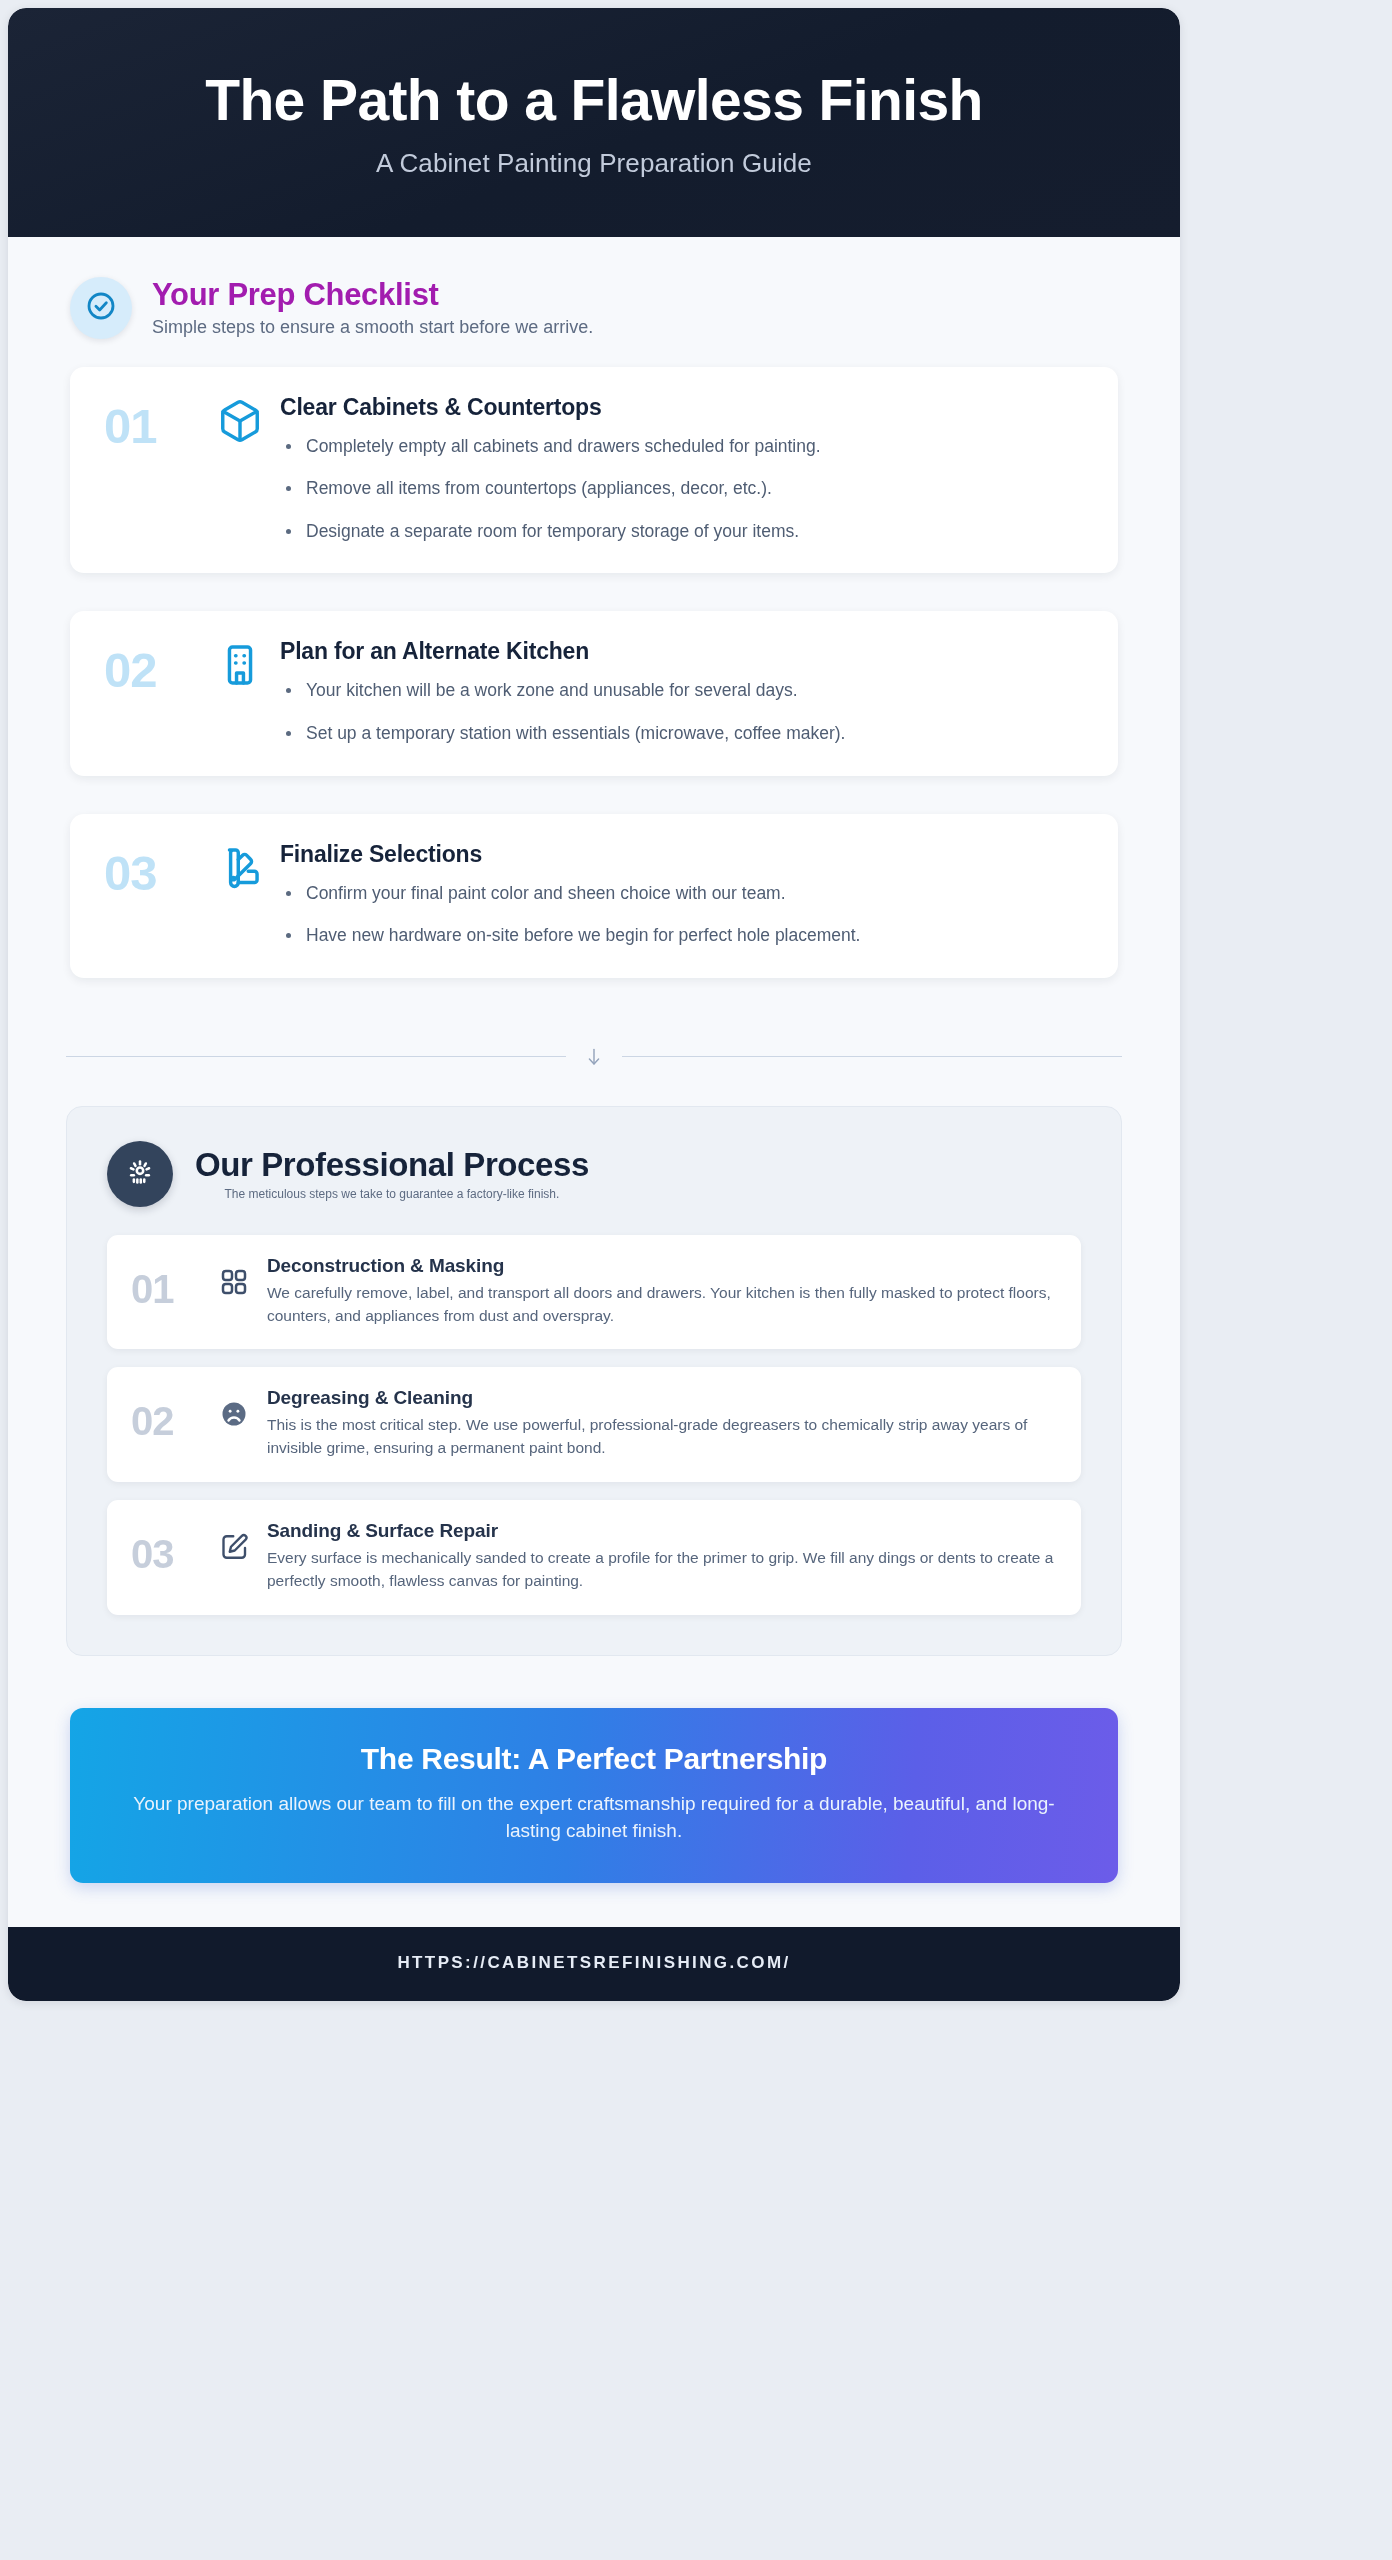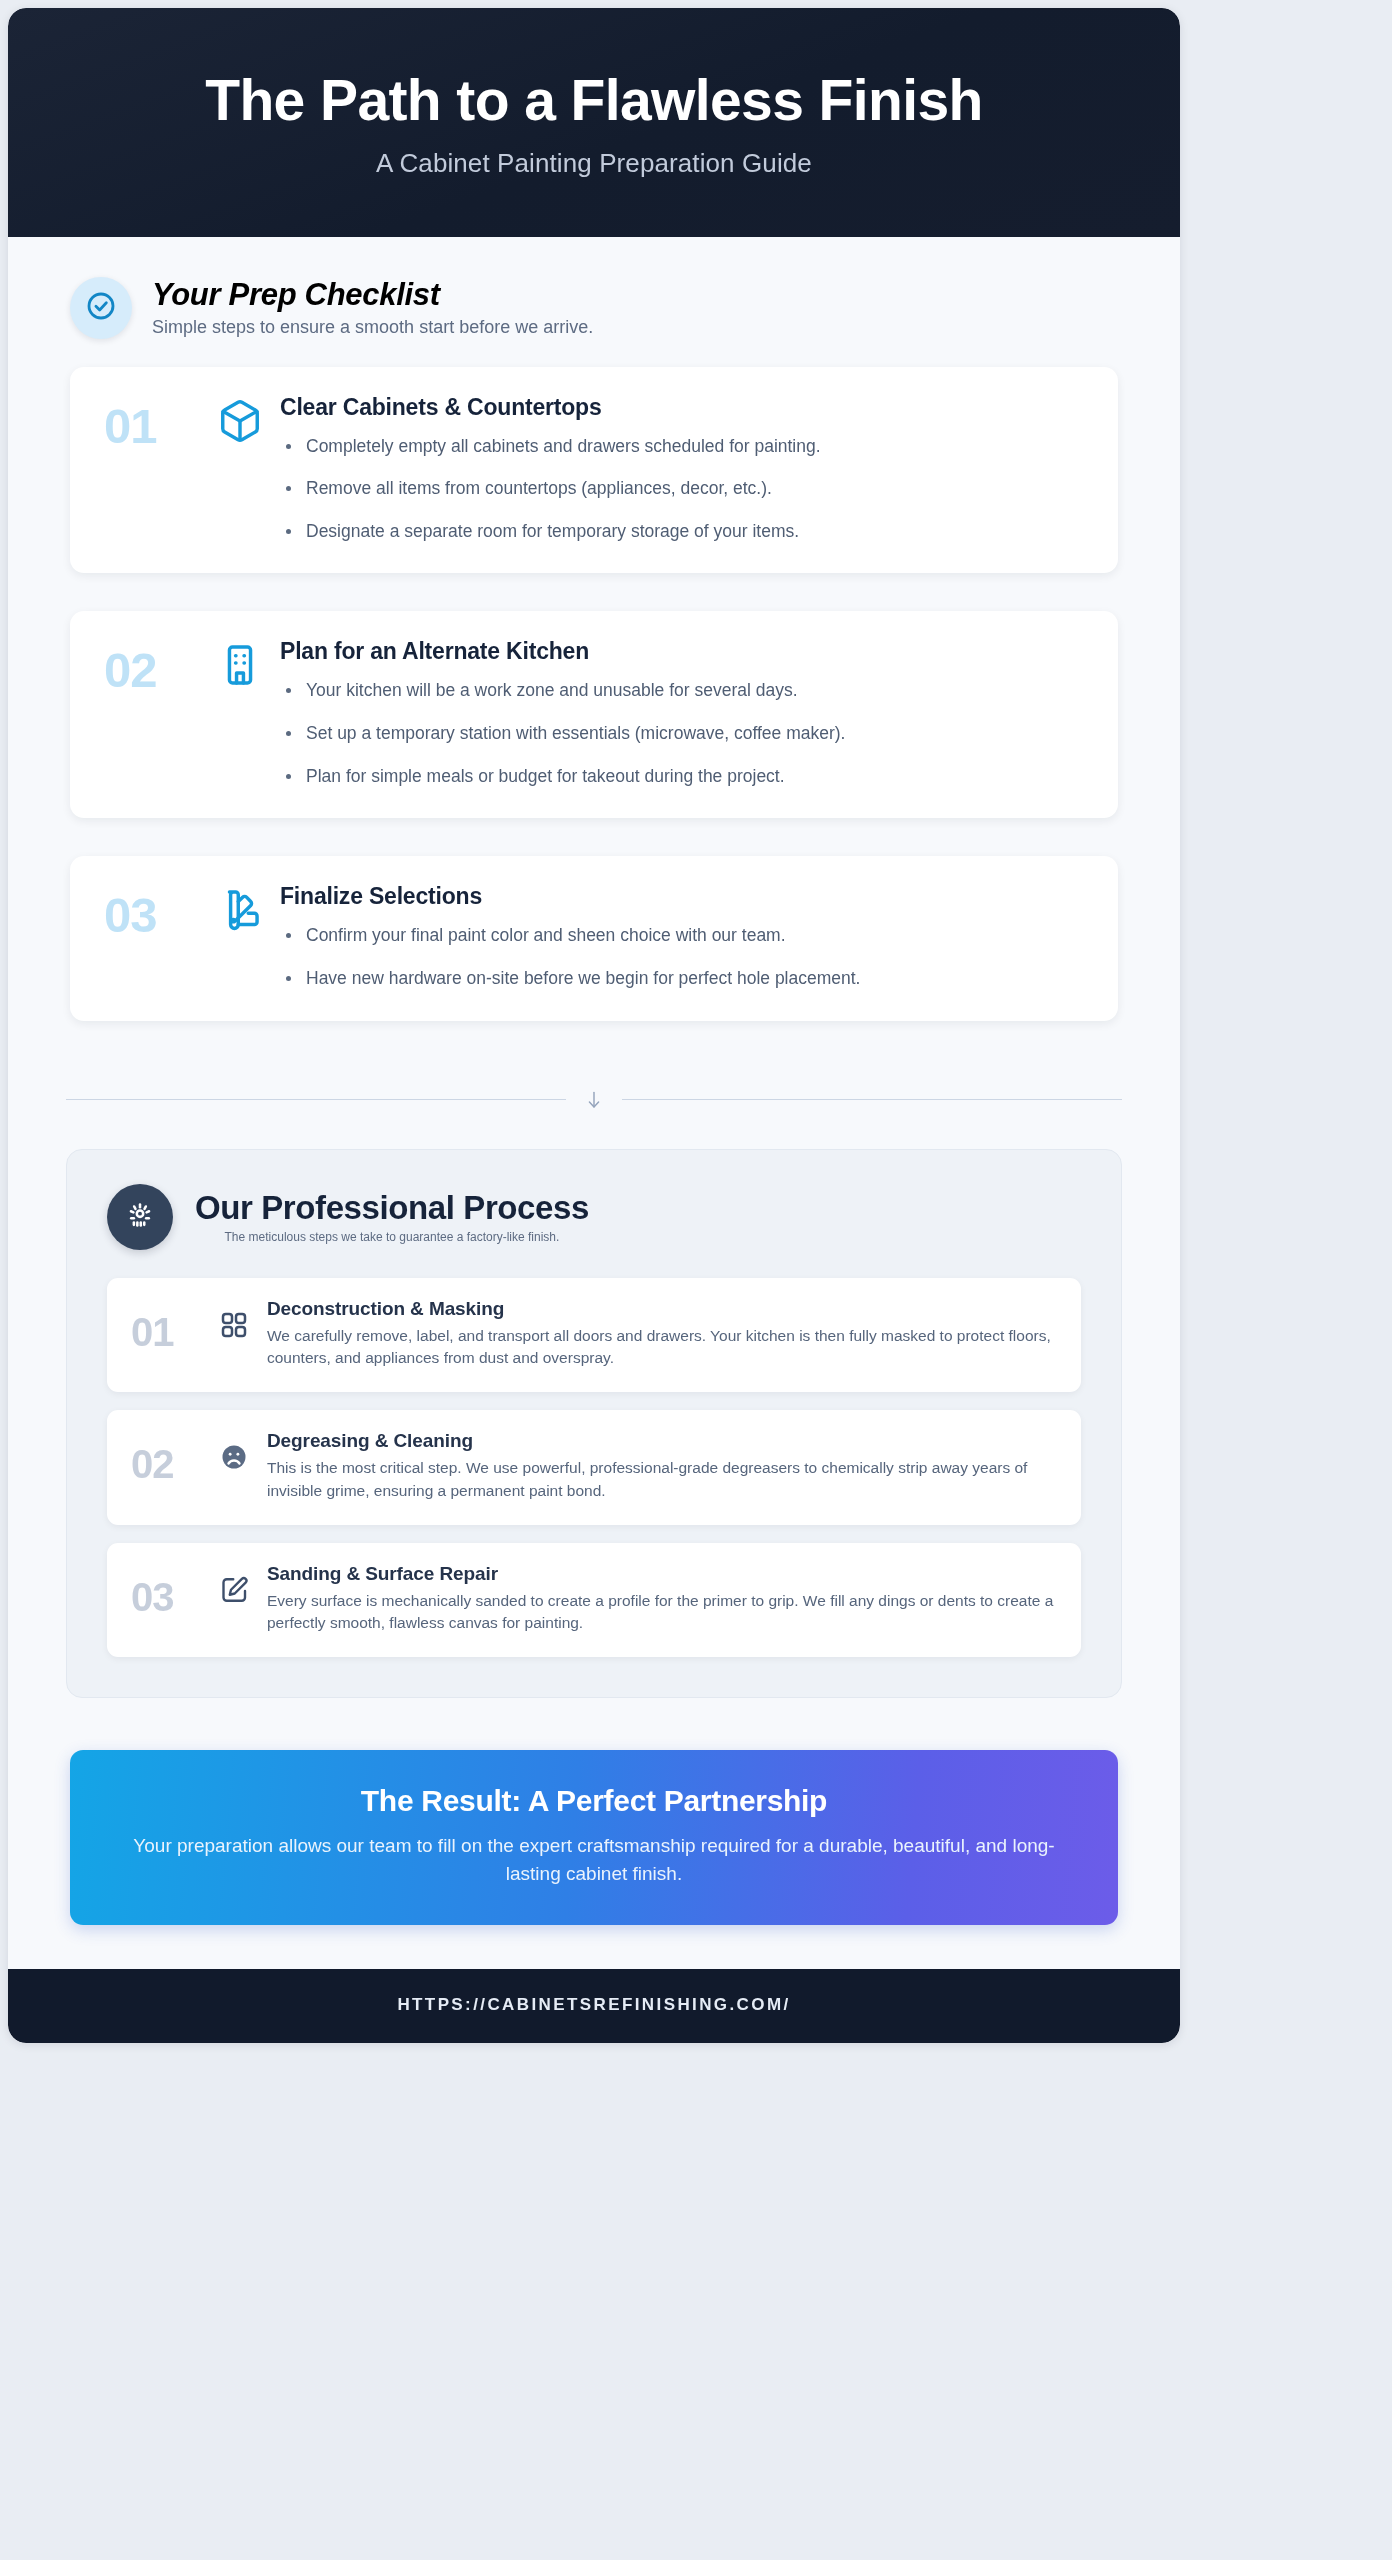--- a/index.html
+++ b/index.html
@@ -62,24 +62,23 @@
     width: 62px; height: 62px;
     border-radius: 50%;
     background: #d6ecfb;
     display: flex; align-items: center; justify-content: center;
     flex: 0 0 62px;
     box-shadow: 0 2px 6px rgba(15,23,42,.10);
   }
   .sh-text h2 {
     font-size: 31px;
     font-weight: 700;
-    color: #000000;
+    color: #a21caf;
     letter-spacing: -.3px;
     line-height: 1.15;
-    font-style: italic;
   }
   .sh-text p {
     margin-top: 5px;
     font-size: 18px;
     color: #5d6b82;
     font-weight: 400;
   }
 
   
   .prep-list { padding: 16px 62px 0 62px; }
@@ -320,21 +319,20 @@
               <line x1="9.7" y1="11" x2="9.9" y2="11"></line>
               <line x1="14.1" y1="11" x2="14.3" y2="11"></line>
               <path d="M10.2 21.4v-5.2h3.6v5.2"></path>
             </svg>
           </div>
           <div class="prep-body">
             <h3>Plan for an Alternate Kitchen</h3>
             <ul>
               <li>Your kitchen will be a work zone and unusable for several days.</li>
               <li>Set up a temporary station with essentials (microwave, coffee maker).</li>
-              <li>Plan for simple meals or budget for takeout during the project.</li>
             </ul>
           </div>
         </div>
 
         <div class="prep-card">
           <div class="prep-num">03</div>
           <div class="prep-icon">
             <svg width="46" height="46" viewBox="0 0 24 24" fill="none" stroke="#169bdb" stroke-width="1.8" stroke-linecap="round" stroke-linejoin="round">
               <path d="M6.5 2.6h3.2a1.4 1.4 0 0 1 1.4 1.4v15.6a2 2 0 0 1-4 0V4a1.4 1.4 0 0 1 1.4-1.4z"></path>
               <circle cx="8.5" cy="17.6" r="0.6" fill="#169bdb"></circle>

